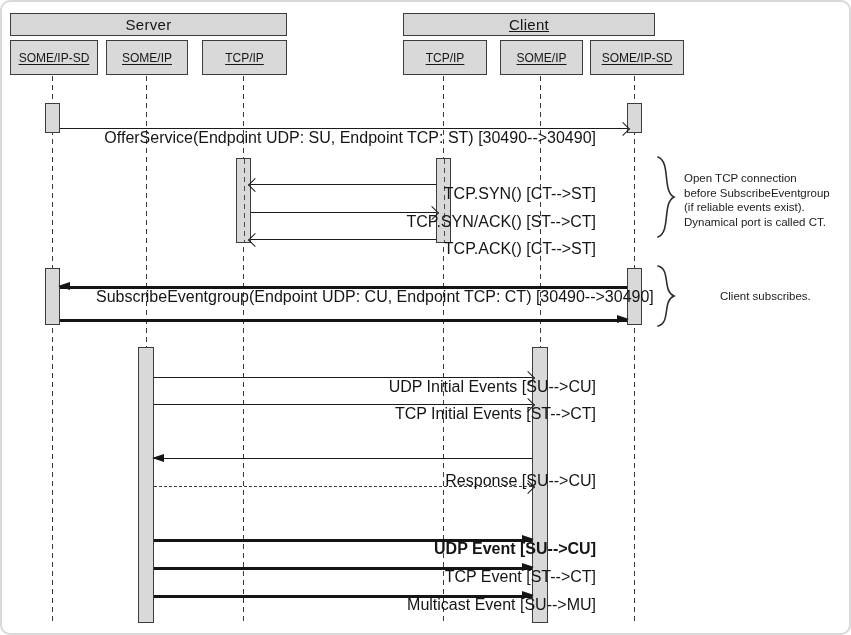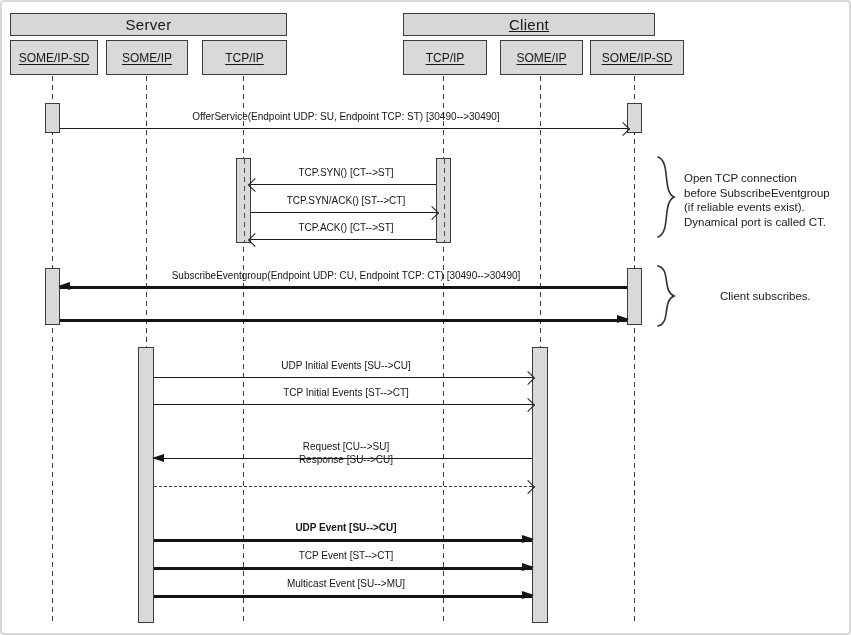--- a/index.html
+++ b/index.html
@@ -1,19 +1,19 @@
 <!DOCTYPE html>
 <html><head>
 <meta charset="utf-8">
 <style>
   html,body { margin:0; padding:0; background:#ffffff; }
   body { font-family:"Liberation Sans", sans-serif; color:#161616; }
   .frame {
     position:relative; width:847px; height:631px; margin:0 auto;
-    background:#ffffff; border:2px solid #d9d9d9; border-radius:4px;
+    background:#ffffff; border:2px solid #d9d9d9; border-radius:10px;
     overflow:hidden;
   }
 
   
   .hbox {
     position:absolute; box-sizing:border-box;
     background:#d7d7d7; border:1.5px solid #3c3c3c;
     display:flex; align-items:center; justify-content:center;
     font-size:15px; letter-spacing:.3px;
   }
@@ -58,22 +58,22 @@
             border-left:12px solid #141414;
             border-top:4.5px solid transparent; border-bottom:4.5px solid transparent; }
   .fill-l { left:-2px; top:-5px;
             border-right:12px solid #141414;
             border-top:4.5px solid transparent; border-bottom:4.5px solid transparent; }
   .l-thick .fill-r { top:-4px; }
   .l-thick .fill-l { top:-4px; }
 
   
   .mlabel {
-    position:absolute; left:94px; width:500px; text-align:center;
-    font-size:10px; z-index:4; white-space:nowrap; color:#151515;
+    position:absolute; left:94px; width:500px; text-align:right;
+    font-size:16px; z-index:4; white-space:nowrap; color:#151515;margin-top:18px;
   }
 
   
   .note { position:absolute; font-size:11.5px; line-height:14.5px; color:#1b1b1b; z-index:4; }
   .brace { position:absolute; z-index:4; }
 </style>
 </head>
 <body>
 
 <div class="frame">
@@ -156,21 +156,20 @@
   <div class="mlabel" style="top:358px;">UDP Initial Events [SU--&gt;CU]</div>
   <div class="msg l-thin" style="left:152px; top:375px; width:378px;">
     <span class="ah open-r"></span>
   </div>
 
   <div class="mlabel" style="top:385px;">TCP Initial Events [ST--&gt;CT]</div>
   <div class="msg l-thin" style="left:152px; top:402px; width:378px;">
     <span class="ah open-r"></span>
   </div>
 
-  <div class="mlabel" style="top:439px;">Request [CU--&gt;SU]</div>
   <div class="msg l-thin" style="left:152px; top:456px; width:378px;">
     <span class="ah fill-l"></span>
   </div>
 
   <div class="mlabel" style="top:452px;">Response [SU--&gt;CU]</div>
   <div class="msg l-dash" style="left:152px; top:484px; width:378px;">
     <span class="ah open-r"></span>
   </div>
 
   <div class="mlabel" style="top:520px;font-weight:bold;">UDP Event [SU--&gt;CU]</div>

